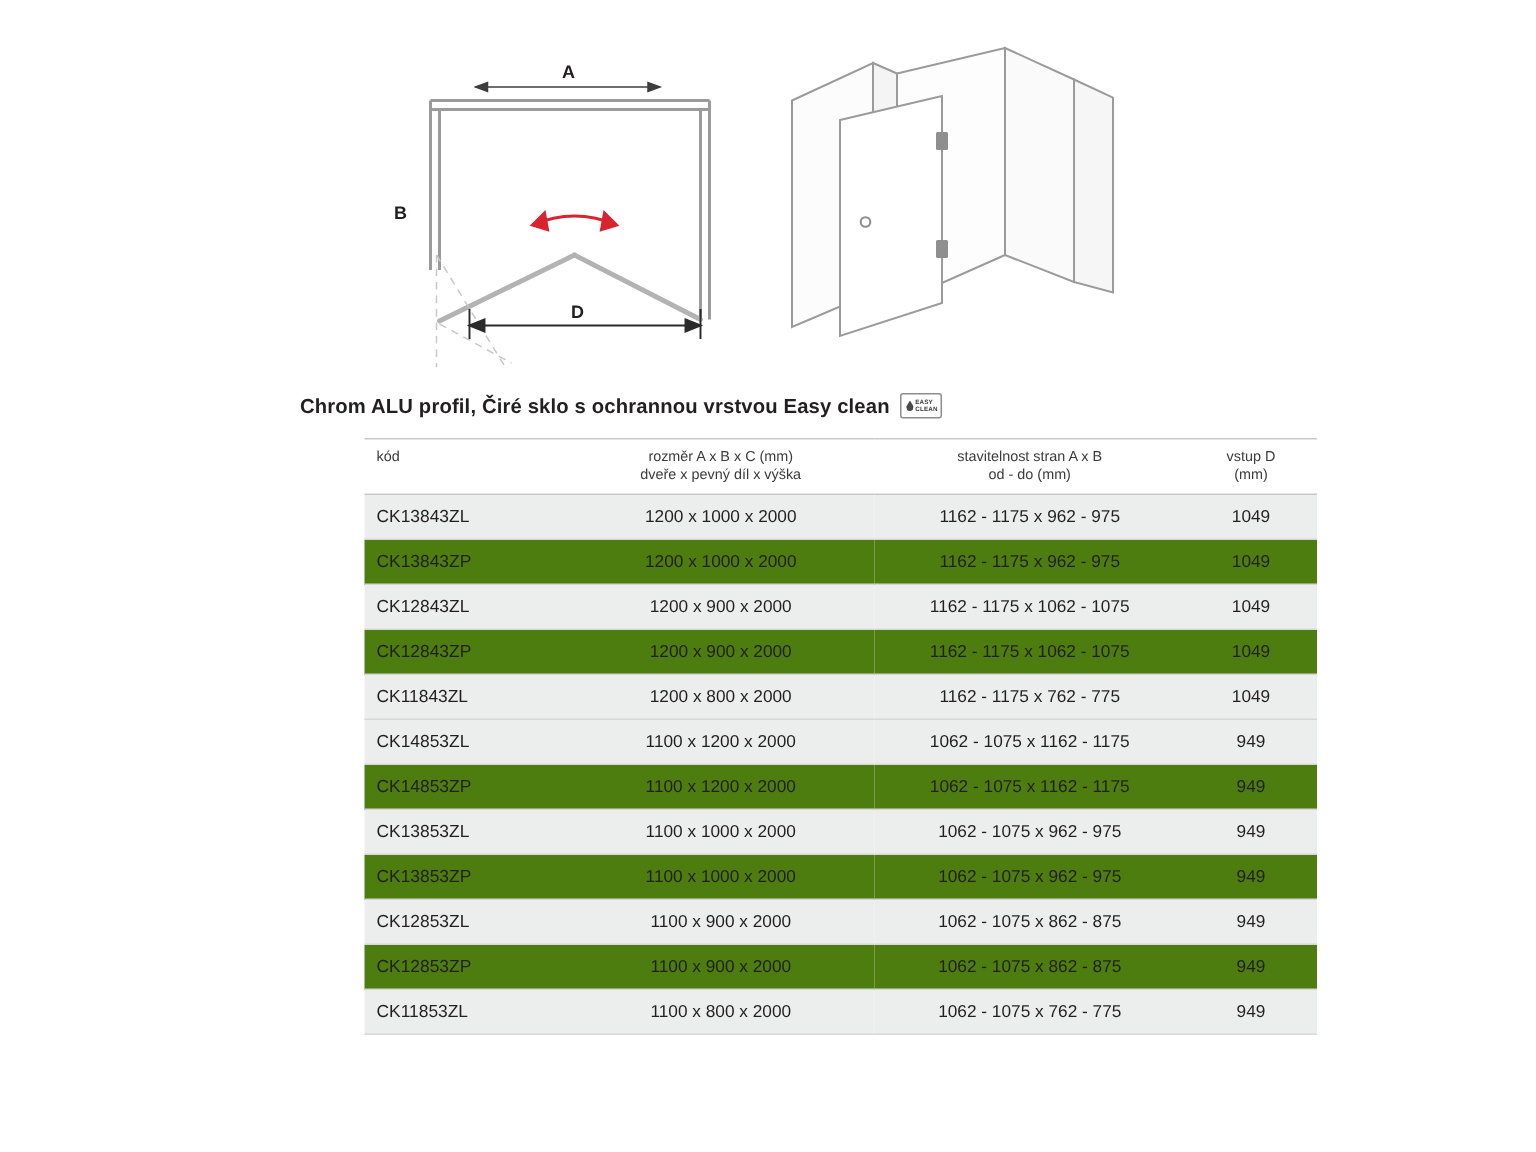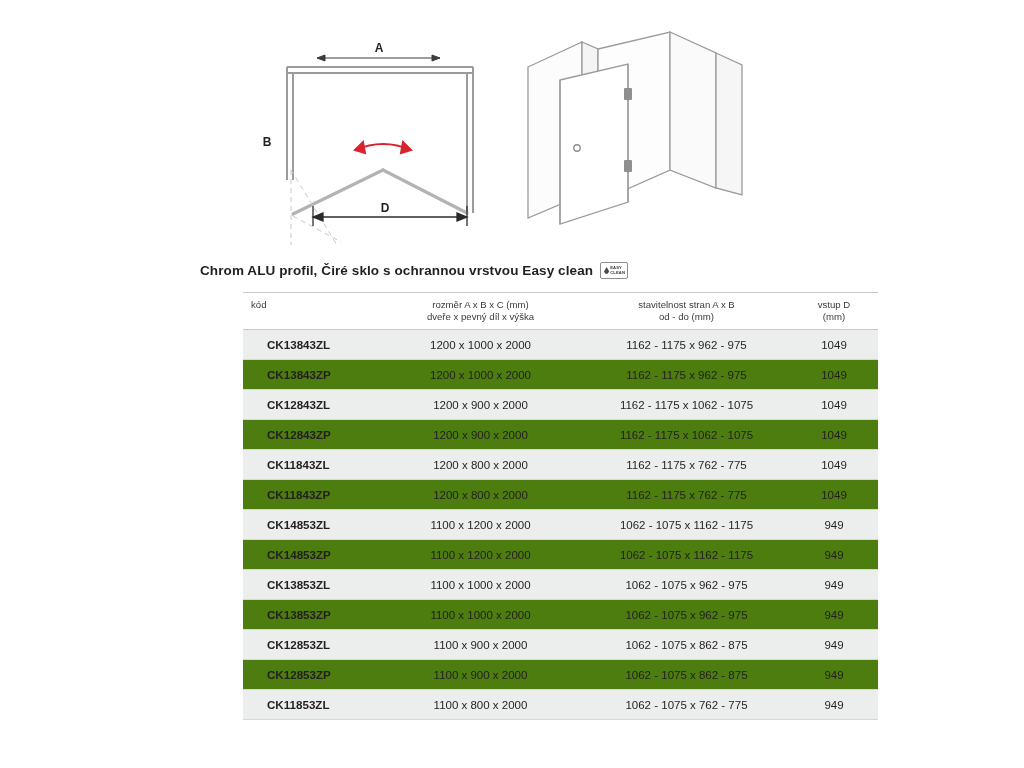--- a/index.html
+++ b/index.html
@@ -118,22 +118,22 @@
   table.spec tbody td {
     font-size: 11.5px;
     text-align: center;
     padding: 7px 4px;
     border-bottom: 1px solid #d7d7d7;
     color: #231f20;
     height: 30px;
   }
   table.spec tbody td.code {
     text-align: left;
-    padding-left: 24px;
-    font-weight: bold;
+    padding-left: 8px;
+    font-weight: normal;
     font-size: 11.6px;
   }
   table.spec tbody tr.alt td {
     background: #eceded;
   }
   table.spec tbody tr.plain td {
     background: #4d7c0f;
   }
 </style>
 </head>
@@ -292,26 +292,20 @@
             <td>1200 x 900 x 2000</td>
             <td>1162 - 1175 x 1062 - 1075</td>
             <td>1049</td>
           </tr>
           <tr class="alt">
             <td class="code">CK11843ZL</td>
             <td>1200 x 800 x 2000</td>
             <td>1162 - 1175 x 762 - 775</td>
             <td>1049</td>
           </tr>
-          <tr class="plain">
-            <td class="code">CK11843ZP</td>
-            <td>1200 x 800 x 2000</td>
-            <td>1162 - 1175 x 762 - 775</td>
-            <td>1049</td>
-          </tr>
           <tr class="alt">
             <td class="code">CK14853ZL</td>
             <td>1100 x 1200 x 2000</td>
             <td>1062 - 1075 x 1162 - 1175</td>
             <td>949</td>
           </tr>
           <tr class="plain">
             <td class="code">CK14853ZP</td>
             <td>1100 x 1200 x 2000</td>
             <td>1062 - 1075 x 1162 - 1175</td>

